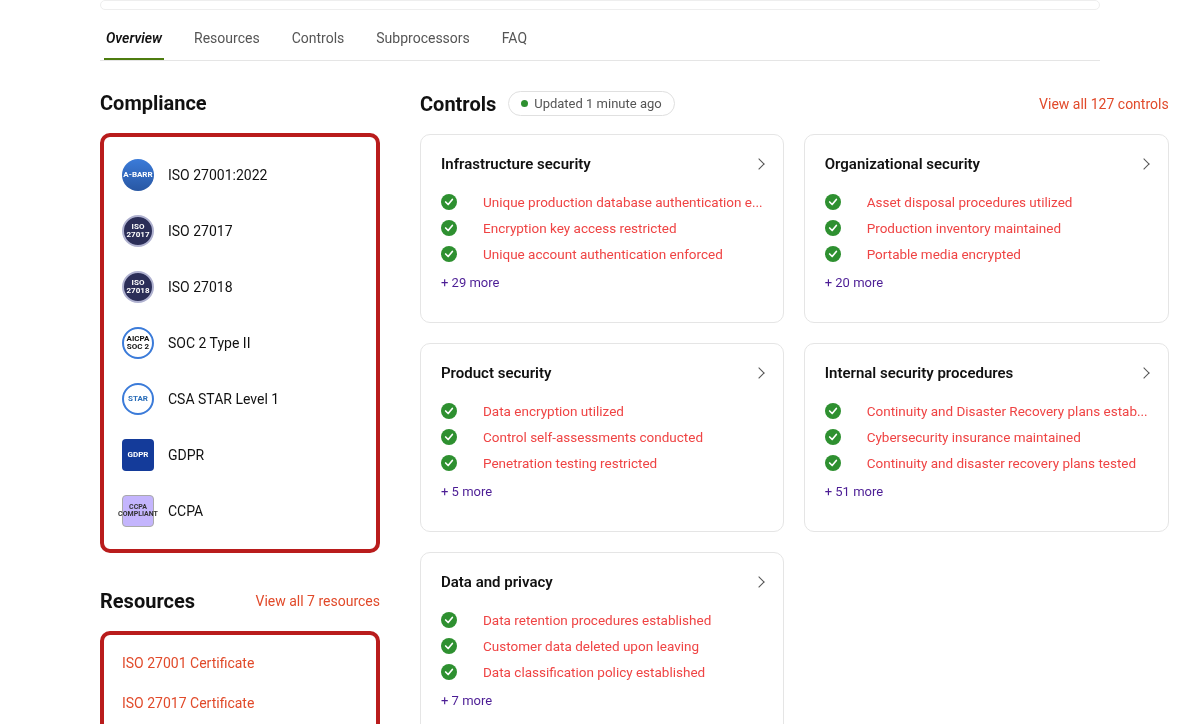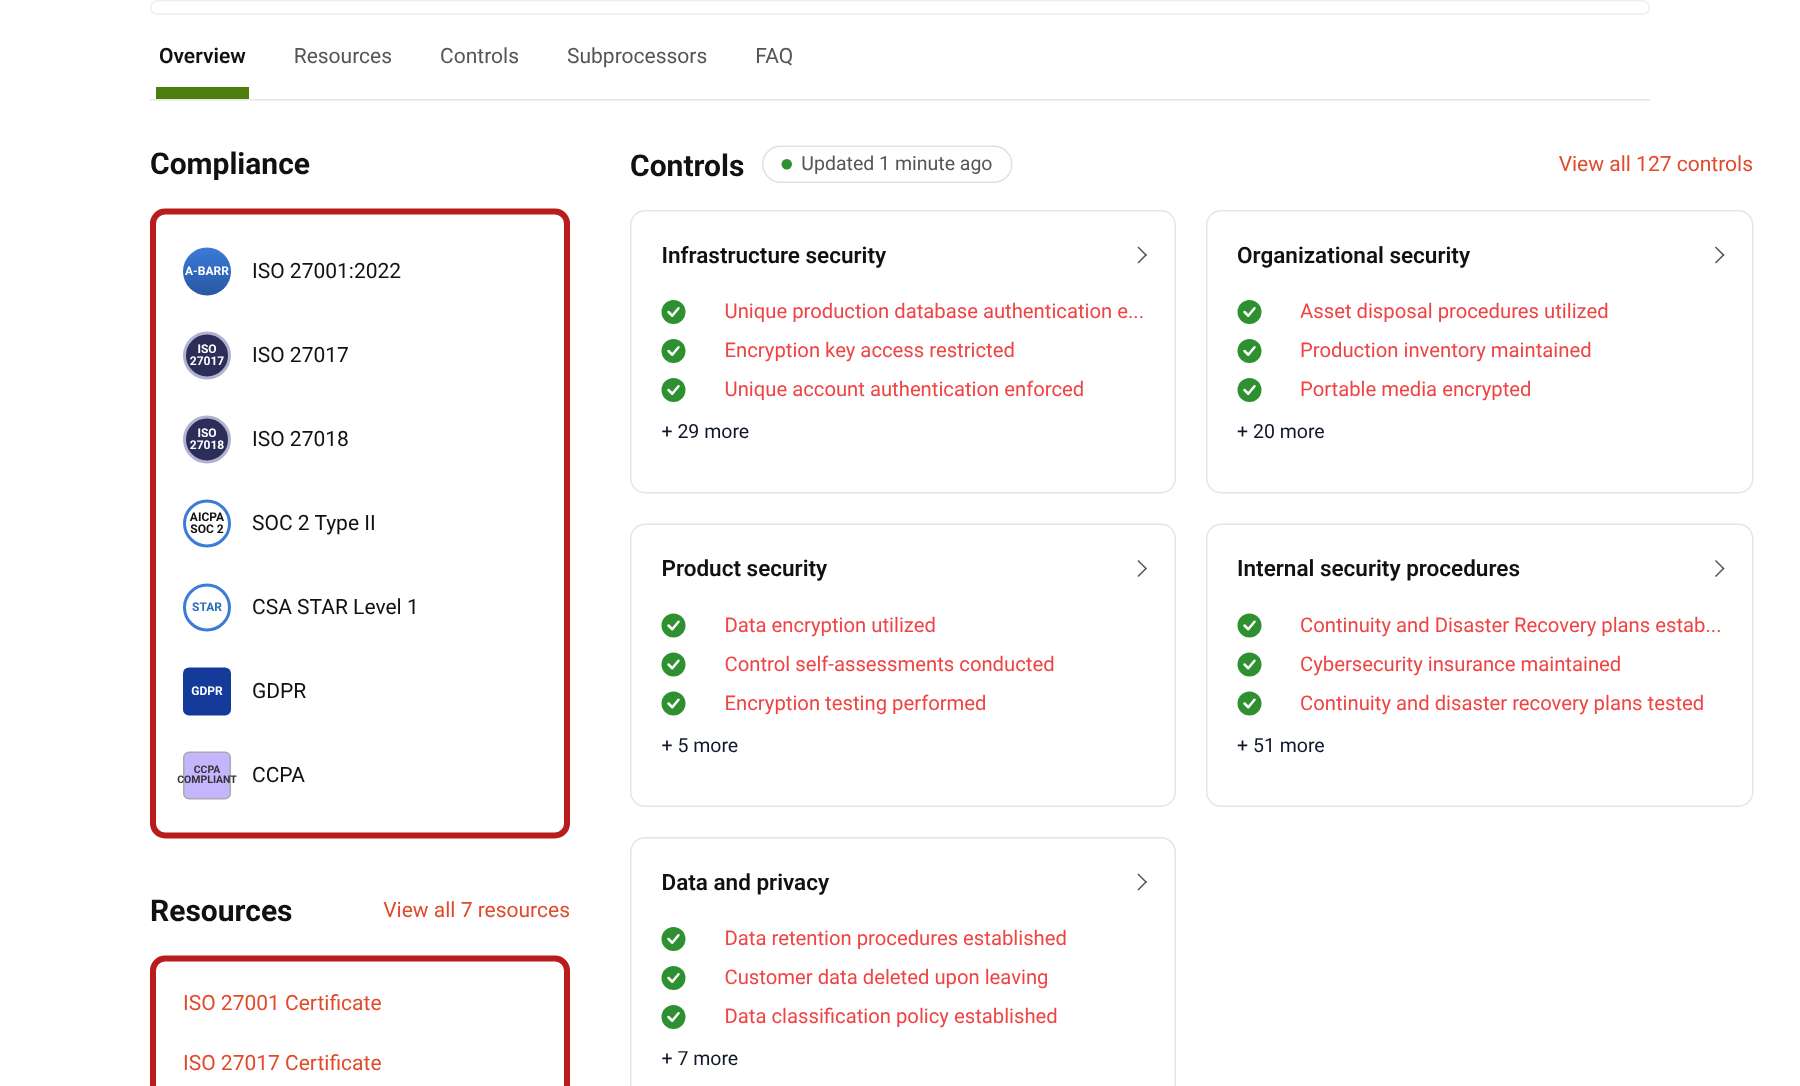--- a/index.html
+++ b/index.html
@@ -24,21 +24,22 @@
   .tab {
     padding: 10px 2px 12px 2px;
     font-size: 14px;
     color: #555;
     cursor: pointer;
     border-bottom: 2px solid transparent;
   }
   .tab.active {
     color: #111;
     font-weight: 600;
-    border-bottom: 8px solid #4d7c0f;
+    border-bottom: 2px solid #4d7c0f;
+    font-style: italic;
   }
   .main {
     display: flex;
     gap: 40px;
     margin-top: 30px;
   }
   .left-col { width: 280px; flex-shrink: 0; }
   .right-col { flex: 1; }
   .section-header {
     display: flex;
@@ -155,21 +156,21 @@
     display: flex; align-items: center; justify-content: center;
     flex-shrink: 0;
   }
   .check-circle svg { width: 10px; height: 10px; }
   .control-item-text {
     white-space: nowrap;
     overflow: hidden;
     text-overflow: ellipsis;
   }
   .more-link {
-    color: #0f172a;
+    color: #4c1d95;
     font-size: 13px;
     margin-top: 8px;
     cursor: pointer;
     display: inline-block;
   }
   .resources-section { margin-top: 36px; }
   .resources-card { padding: 8px 0; margin-top: 4px;}
   .resource-item {
     padding: 12px 18px;
     color: #e14a2a;
@@ -325,21 +326,21 @@
                   <path d="M2 6 L5 9 L10 3" stroke="#fff" stroke-width="2" fill="none" stroke-linecap="round" stroke-linejoin="round"></path>
                 </svg>
               </span>
               <span class="control-item-text">Control self-assessments conducted</span>
             </div><div class="control-item">
               <span class="check-circle">
                 <svg viewBox="0 0 12 12">
                   <path d="M2 6 L5 9 L10 3" stroke="#fff" stroke-width="2" fill="none" stroke-linecap="round" stroke-linejoin="round"></path>
                 </svg>
               </span>
-              <span class="control-item-text">Encryption testing performed</span>
+              <span class="control-item-text">Penetration testing restricted</span>
             </div><div class="more-link">+ 5 more</div></div>
           <div class="control-card"><div class="control-card-header">
               <div class="control-card-title">Internal security procedures</div>
               <div class="chevron"></div>
             </div><div class="control-item">
               <span class="check-circle">
                 <svg viewBox="0 0 12 12">
                   <path d="M2 6 L5 9 L10 3" stroke="#fff" stroke-width="2" fill="none" stroke-linecap="round" stroke-linejoin="round"></path>
                 </svg>
               </span>

